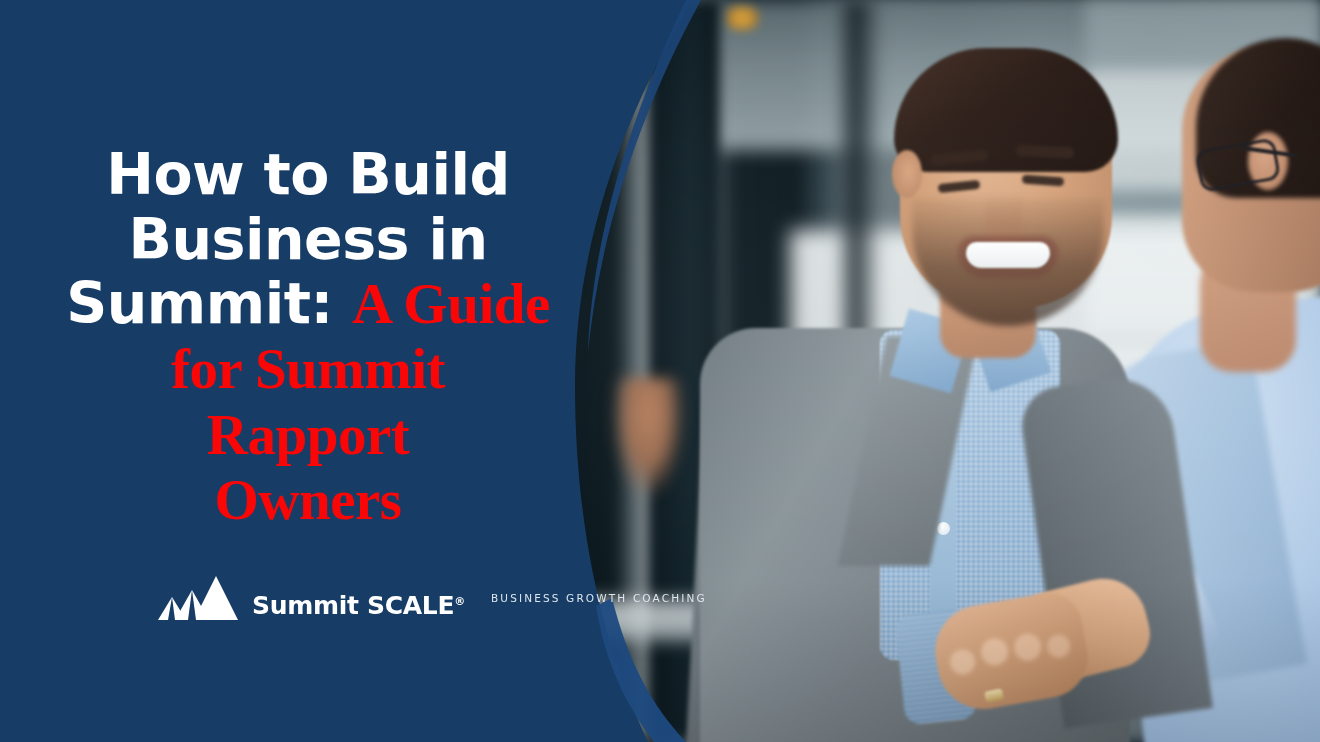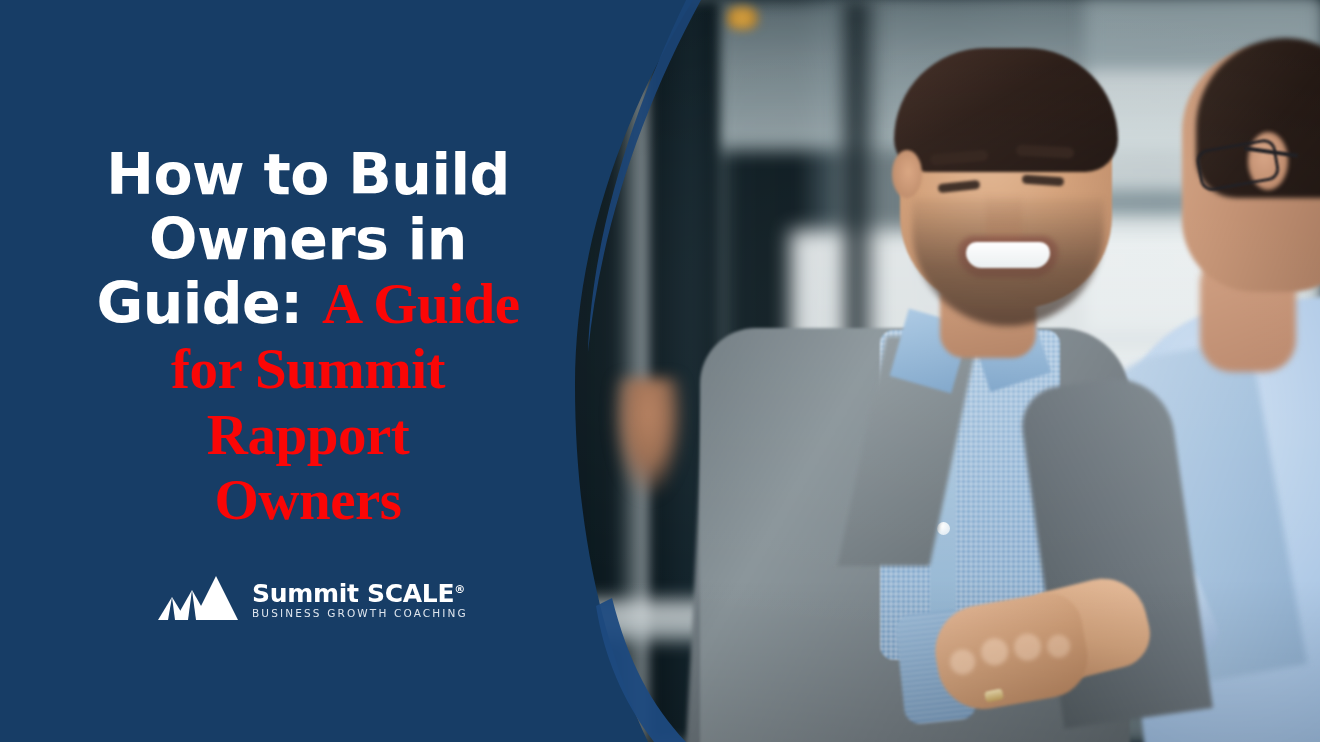--- a/index.html
+++ b/index.html
@@ -391,21 +391,21 @@
   
   .logo {
     position: absolute;
     left: 142px;
     top: 568px;
     display: flex;
     align-items: flex-end;
     gap: 14px;
   }
   .logo-mark { width: 96px; height: 52px; display: block; }
-  .logo-text { display: flex; flex-direction: column; gap: 2px; padding-bottom: 2px; }
+  .logo-text { display: flex; gap: 2px; padding-bottom: 2px; }
   .logo-word {
     font-family: "DejaVu Sans", sans-serif;
     font-size: 25px;
     font-weight: 700;
     color: #ffffff;
     line-height: 1;
     letter-spacing: -0.3px;
     white-space: nowrap;
   }
   .logo-word .reg {
@@ -414,20 +414,21 @@
     font-weight: 700;
   }
   .logo-tagline {
     font-family: "DejaVu Sans", sans-serif;
     font-size: 10.5px;
     font-weight: 400;
     letter-spacing: 2.15px;
     color: #dfe6ee;
     line-height: 1;
     white-space: nowrap;
+    margin-left: 24px;
   }
 </style>
 </head>
 <body>
 
 <div id="canvas">
 
   <div class="photo">
     <div class="bg-glass"></div>
     <div class="bg-ceiling"></div>
@@ -492,22 +493,22 @@
       <path d="M0,0 L693,0 C620,120 575,250 575,385 C575,520 600,640 648,742 L0,742 Z" fill="#173d66"></path>
 
       <path d="M701,0 C640,112 600,232 588,352 C592,236 632,112 686,0 Z" fill="#1b4476" opacity="0.92"></path>
 
       <path d="M612,598 C628,662 652,706 686,742 L654,742 C622,700 604,656 596,606 Z" fill="#1d4a80" opacity="0.95"></path>
     </svg>
   </div>
 
   <h1 class="headline">
     <span>How to Build</span><br>
-    <span>Owners in</span><br>
-    <span>Guide:</span>
+    <span>Business in</span><br>
+    <span>Summit:</span>
     <span class="accent">A Guide</span><br>
     <span class="accent">for Summit</span><br>
     <span class="accent">Rapport</span><br>
     <span class="accent">Owners</span>
   </h1>
 
   <div class="logo">
     <svg class="logo-mark" viewBox="0 0 96 52">
 
       <polygon points="16,52 30,29 44,52" fill="#ffffff"></polygon>

